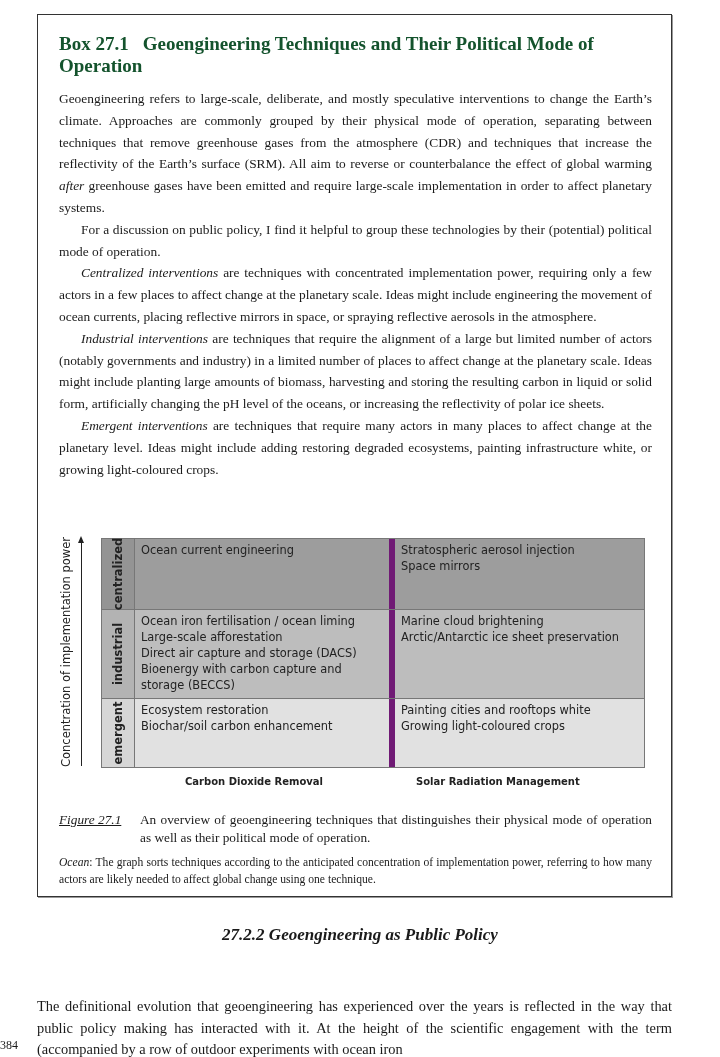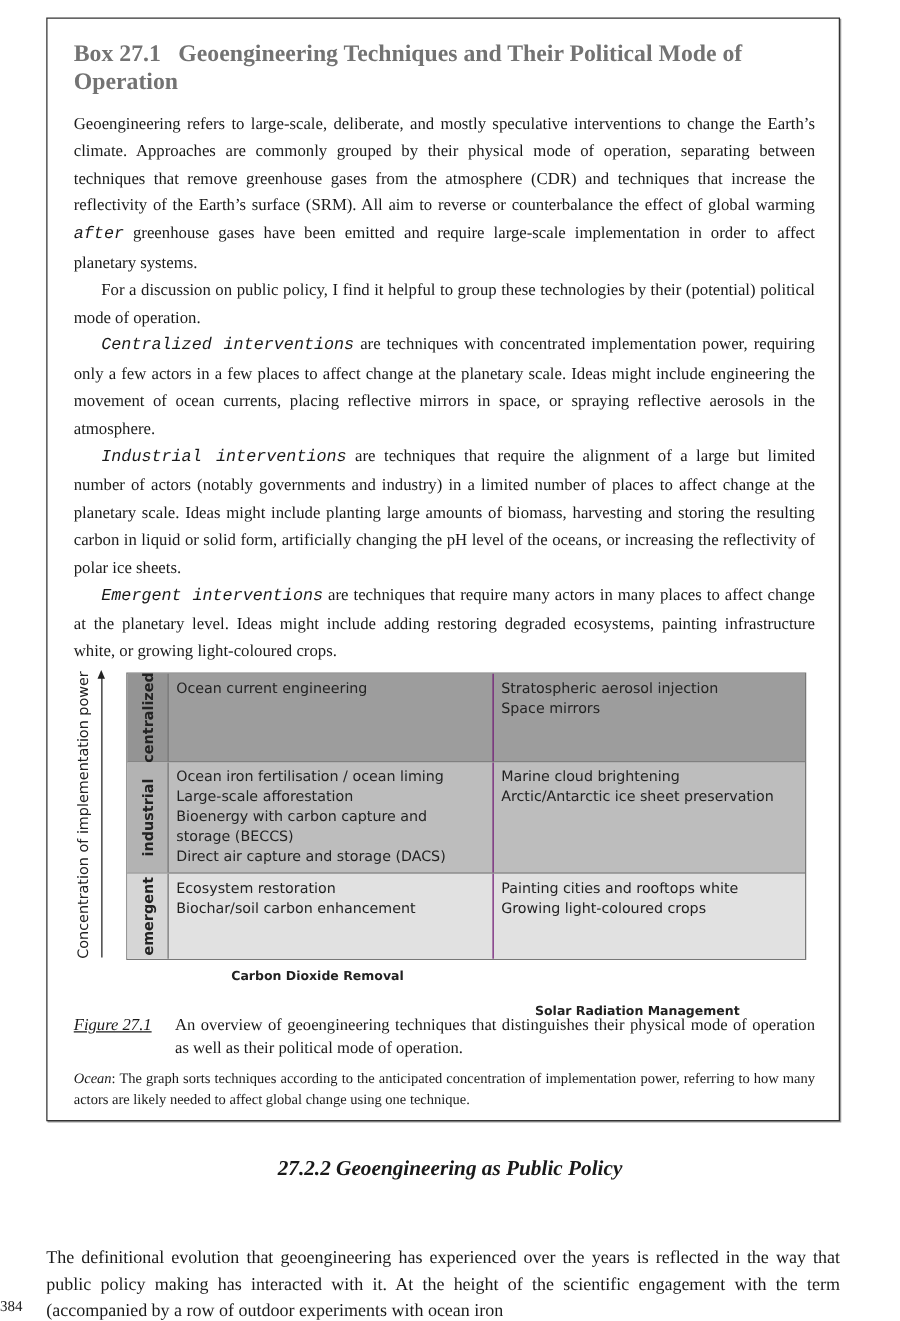--- a/index.html
+++ b/index.html
@@ -1,54 +1,54 @@
 <!DOCTYPE html>
 <html><head>
 <meta charset="utf-8">
 <style>
   html, body { margin:0; padding:0; background:#fff; }
   body { width:720px; height:1057px; position:relative; overflow:hidden;
          font-family:"Liberation Serif", "DejaVu Serif", serif; color:#1a1a1a; }
   .box { position:absolute; left:37px; top:14px; width:635px; height:883px;
          border:1.3px solid #333; box-sizing:border-box; box-shadow:1px 1px 0 #999; }
   .box-title { position:absolute; left:59px; top:33px; width:560px;
-         font-weight:bold; font-size:19px; line-height:22px; color:#737373; }
+         font-weight:bold; font-size:19px; line-height:22px; color:#14532d; }
   .box-title .num { margin-right:14px; }
   .box-text { position:absolute; left:59px; top:88px; width:593px;
          font-size:13.4px; line-height:21.8px; text-align:justify; }
   .box-text p { margin:0; }
   .box-text p.ind { text-indent:22px; }
-  .box-text i { font-style:italic;font-family:Liberation Mono, monospace; }
+  .box-text i { font-style:italic; }
 
   .diagram { position:absolute; left:52px; top:530px; width:600px; height:270px;
          font-family:"DejaVu Sans", "Liberation Sans", sans-serif; }
   .yaxis-label { position:absolute; left:-104px; top:113px; width:240px; height:18px;
          transform:rotate(-90deg); font-size:11.5px; text-align:center; color:#222; }
   .yaxis-arrow { position:absolute; left:29px; top:10px; width:1.4px; height:226px; background:#222; }
   .yaxis-arrow::before { content:""; position:absolute; left:-3px; top:-4px;
          border-left:3.7px solid transparent; border-right:3.7px solid transparent; border-bottom:7px solid #222; }
   .grid { position:absolute; left:49px; top:8px; width:544px; height:230px;
          border:1px solid #777; box-sizing:border-box; }
   .row { position:absolute; left:0; width:100%; box-sizing:border-box; border-bottom:1px solid #777; }
   .row .lbl { position:absolute; left:0; top:0; width:33px; height:100%; border-right:1px solid #777; box-sizing:border-box; }
   .row .lbl span { position:absolute; left:50%; top:50%; transform:translate(-50%,-50%) rotate(-90deg);
          font-weight:bold; font-size:11.5px; white-space:nowrap; color:#222; }
   .row .cell { position:absolute; top:0; height:100%; box-sizing:border-box; padding:3px 6px;
          font-size:11.4px; line-height:16px; color:#222; }
-  .row .cdr { left:33px; width:260px; border-right:1px solid #701a75; }
+  .row .cdr { left:33px; width:260px; border-right:6px solid #701a75; }
   .row .srm { left:293px; width:249px; }
   .r-c { top:0; height:71px; background:#9d9d9d; }
   .r-c .lbl { background:#949494; }
   .r-i { top:71px; height:89px; background:#bdbdbd; }
   .r-i .lbl { background:#b3b3b3; }
   .r-e { top:160px; height:68px; background:#e1e1e1; border-bottom:none; }
   .r-e .lbl { background:#d6d6d6; }
   .xlabel { position:absolute; top:246px; font-weight:bold; font-size:10px; color:#222; }
   .xl-cdr { left:133px; }
-  .xl-srm { left:376px;margin-top:28px; }
+  .xl-srm { left:364px; }
 
   .caption { position:absolute; left:59px; top:811px; width:593px; font-size:13.3px; line-height:18px; }
   .caption .fig { position:absolute; left:0; top:0; font-style:italic;text-decoration:underline; }
   .caption .txt { margin-left:81px; display:block; text-align:justify; }
   .note { position:absolute; left:59px; top:855px; width:593px; font-size:11.6px; line-height:16.5px; text-align:justify; }
   .note i { font-style:italic; }
 
   .section-heading { position:absolute; left:0; top:925px; width:720px; text-align:center;
          font-weight:bold; font-style:italic; font-size:17px; }
   .body-text { position:absolute; left:37px; top:996px; width:635px; font-size:14.4px; line-height:21.5px; text-align:justify; }
@@ -87,22 +87,22 @@
           <div>Space mirrors</div>
         </div>
     </div>
     <div class="row r-i">
       <div class="lbl">
           <span>industrial</span>
         </div>
       <div class="cell cdr">
           <div>Ocean iron fertilisation / ocean liming</div>
           <div>Large-scale afforestation</div>
+          <div>Direct air capture and storage (DACS)</div>
           <div>Bioenergy with carbon capture and storage (BECCS)</div>
-          <div>Direct air capture and storage (DACS)</div>
         </div>
       <div class="cell srm">
           <div>Marine cloud brightening</div>
           <div>Arctic/Antarctic ice sheet preservation</div>
         </div>
     </div>
     <div class="row r-e">
       <div class="lbl">
           <span>emergent</span>
         </div>

